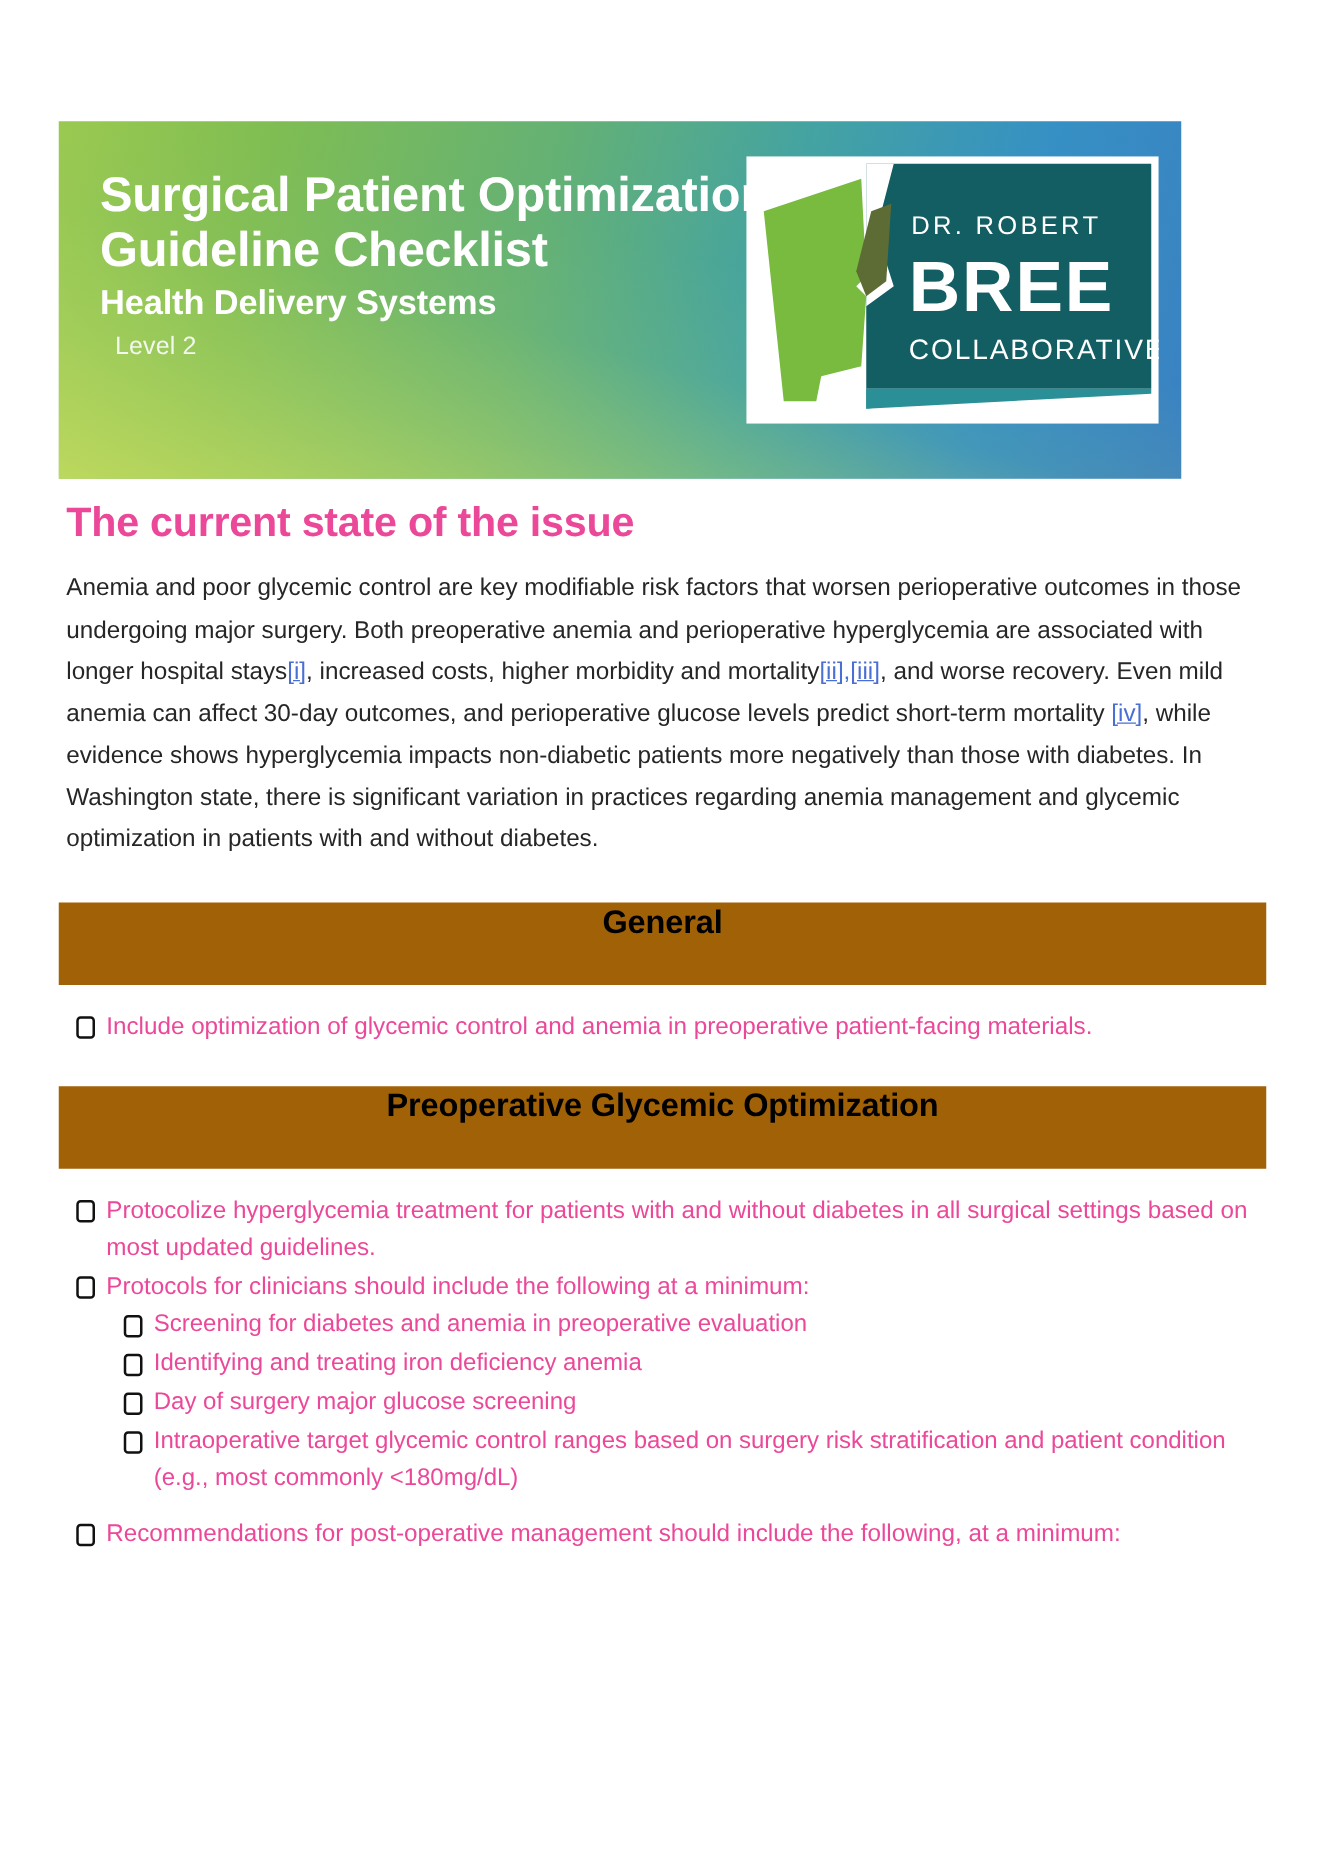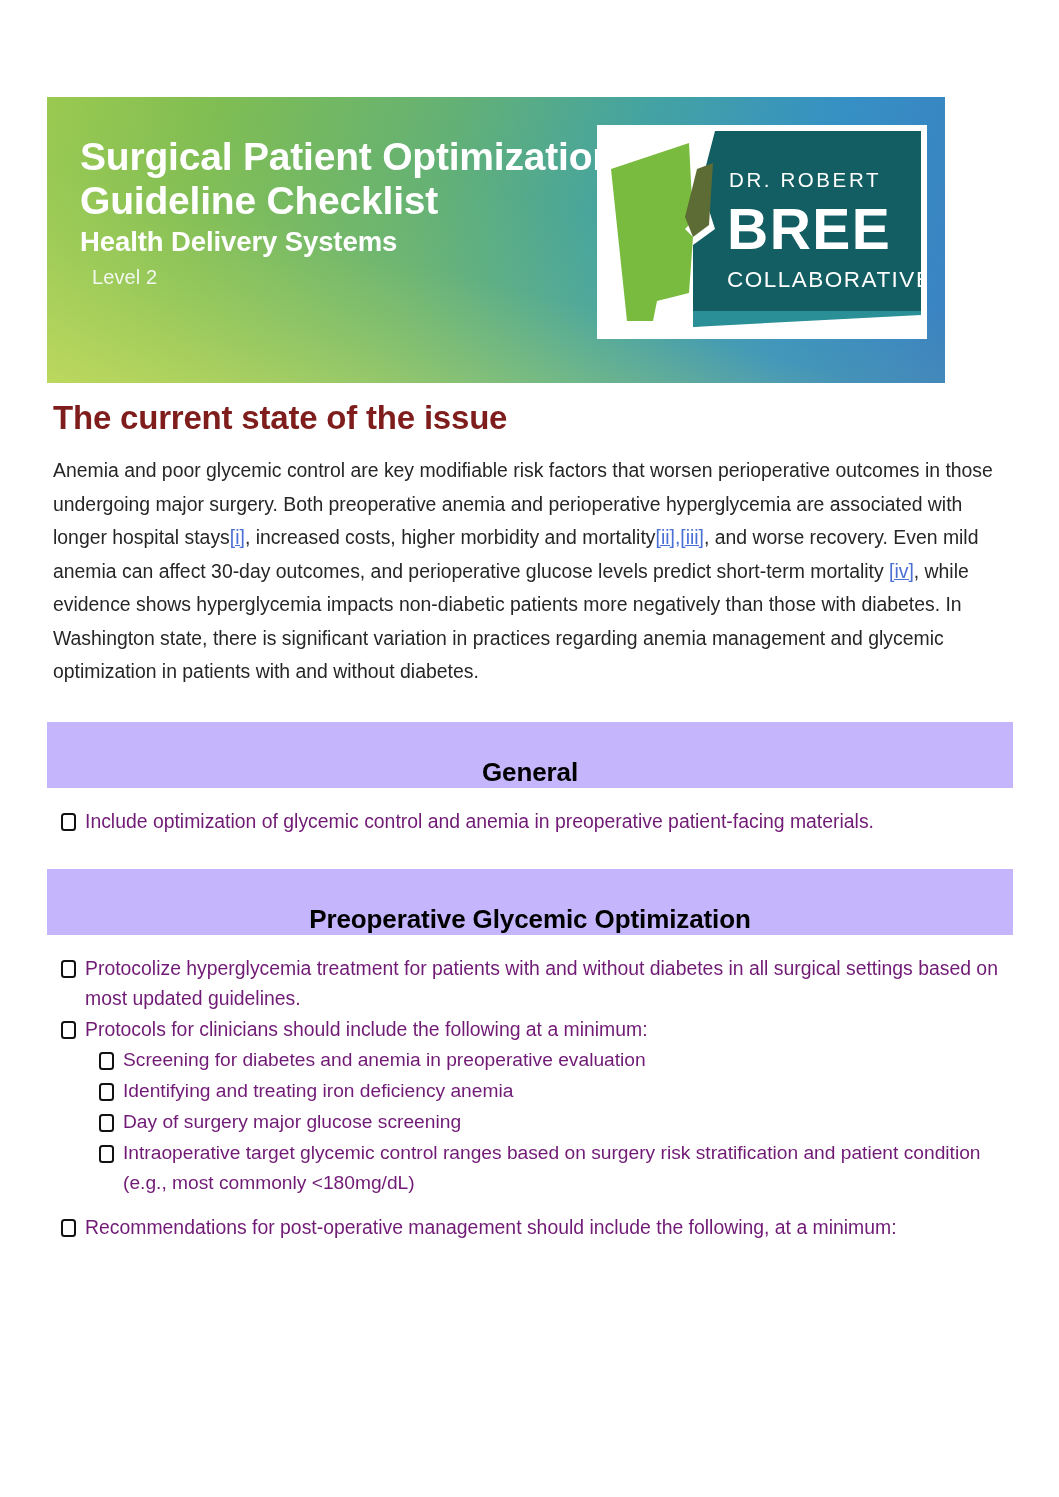--- a/index.html
+++ b/index.html
@@ -92,45 +92,45 @@
   .content {
     position: absolute;
     left: 47px;
     top: 398px;
     width: 966px;
   }
 
   .section-heading {
     font-size: 33px;
     font-weight: bold;
-    color: #7f1d1d;
+    color: #ec4899;
     line-height: 40px;
     margin: 0 0 8px 6px;
     letter-spacing: -0.2px;
   }
 
   .body-paragraph {
     font-size: 19.4px;
     line-height: 33.5px;
     color: #262626;
     margin: 16px 6px 0 6px;
     text-align: left;
   }
   .body-paragraph a,
   .ref-link {
     color: #4a6fd4;
     text-decoration: underline;
   }
 
   
   .green-bar {
-    background: #c4b5fd;
+    background: #a16207;
     height: 66px;
     display: flex;
-    align-items: flex-end;
+    align-items: flex-start;
     justify-content: center;
     margin-top: 33px;
   }
   .green-bar-label {
     font-size: 26px;
     font-weight: bold;
     color: #000000;
     letter-spacing: -0.1px;
   }
 
@@ -156,21 +156,21 @@
     border: 2.6px solid #111111;
     border-radius: 3.5px;
     background: #ffffff;
     margin-top: 7px;
     margin-right: 9px;
     box-sizing: border-box;
   }
   .check-text {
     font-size: 19.4px;
     line-height: 30px;
-    color: #701a75;
+    color: #ec4899;
     flex: 1 1 auto;
   }
   .check-item.sub .check-text {
     font-size: 19.2px;
   }
   .gap-top { margin-top: 14px; }
 </style>
 </head>
 <body>
 

